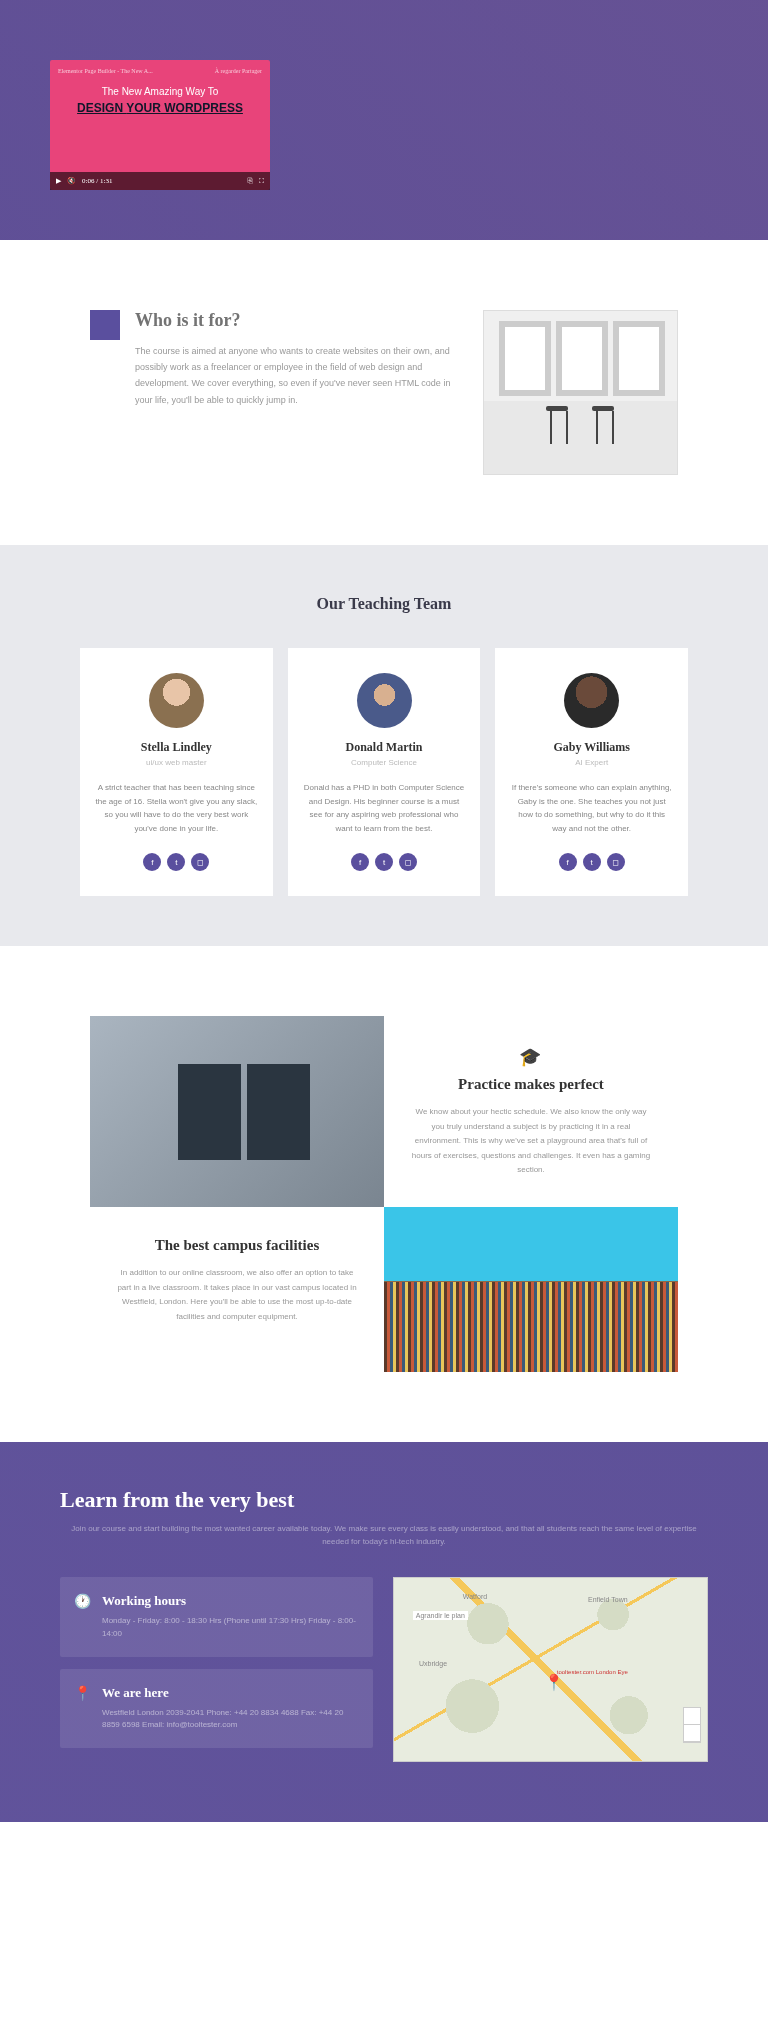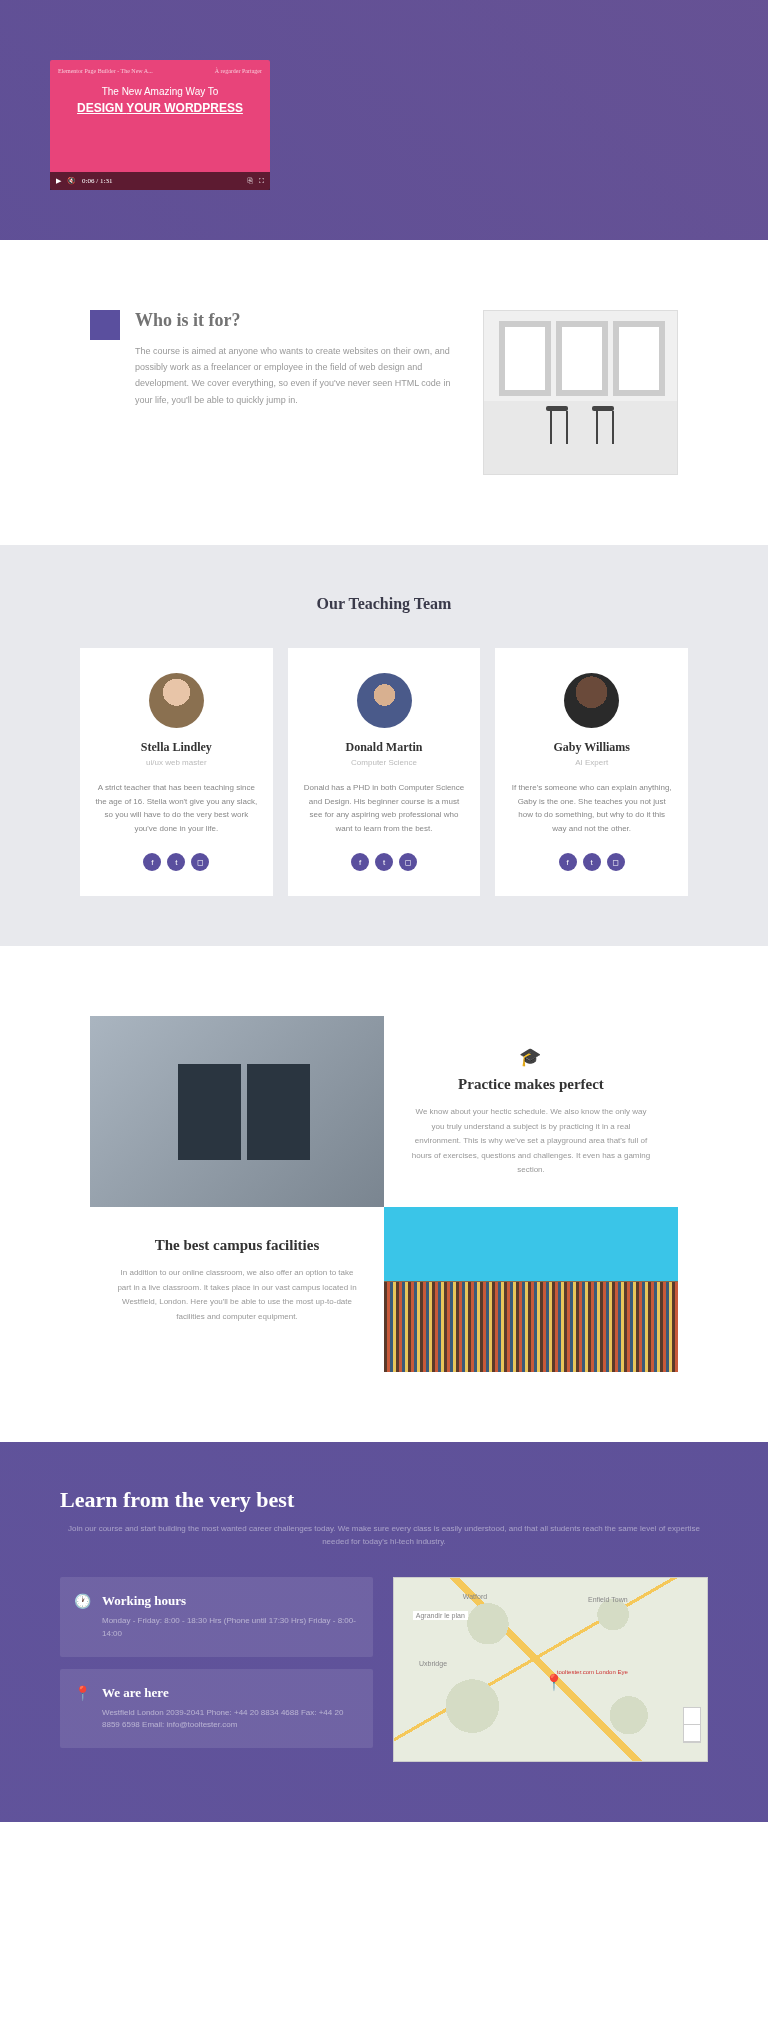--- a/index.html
+++ b/index.html
@@ -1,21 +1,21 @@
 <!DOCTYPE html>
 <html><head>
 <meta charset="utf-8">
 <style>
 *{margin:0;padding:0;box-sizing:border-box}
 body{font-family:Georgia,serif;color:#3a3a3a;background:#fff;width:768px}
 .hero{background:linear-gradient(rgba(88,72,145,.85),rgba(88,72,145,.85)),linear-gradient(45deg,#8a7bb5,#b589a8);padding:60px 50px 50px;display:flex;gap:30px;align-items:center}
 .video-box{width:220px;height:130px;background:#e8447a;border-radius:2px;position:relative;padding:8px}
 .video-top{font-size:6px;color:rgba(255,255,255,.7);display:flex;justify-content:space-between;margin-bottom:4px}
 .video-title{color:#fff;font-size:10px;text-align:center;margin-top:12px;font-family:Arial}
-.video-design{color:#ffffff;font-size:12px;text-align:center;font-weight:bold;font-family:Arial;margin-top:4px}
+.video-design{color:#0f172a;font-size:12px;text-align:center;font-weight:bold;font-family:Arial;margin-top:4px}
 .video-design span{text-decoration:underline}
 .video-controls{position:absolute;bottom:0;left:0;right:0;height:18px;background:rgba(0,0,0,.6);display:flex;align-items:center;padding:0 6px;gap:6px;font-size:7px;color:#fff}
 .hero-text{flex:1;color:#fff}
 .hero-text h1{font-size:26px;font-weight:bold;margin-bottom:12px;line-height:1.2}
 .hero-text p{font-size:9px;color:rgba(255,255,255,.6);line-height:1.6;margin-bottom:18px}
 .cta-btn{display:inline-block;background:#4eccc4;color:#fff;font-size:8px;padding:8px 18px;border-radius:16px;letter-spacing:.5px;font-family:Arial;border:none;cursor:pointer}
 .who{padding:70px 90px;display:flex;gap:25px;align-items:flex-start}
 .who-left{flex:1;display:flex;gap:15px}
 .who-icon{width:30px;height:30px;background:#5a4f9e;flex-shrink:0}
 .who-text h2{font-size:18px;margin-bottom:12px;color:#737373}
@@ -159,21 +159,21 @@
     <div class="feat-text">
       <h3>The best campus facilities</h3>
       <p>In addition to our online classroom, we also offer an option to take part in a live classroom. It takes place in our vast campus located in Westfield, London. Here you'll be able to use the most up-to-date facilities and computer equipment.</p>
     </div>
     <div class="feat-img img-library"></div>
   </div>
 </section>
 
 <section class="learn">
   <h2>Learn from the very best</h2>
-  <p class="learn-sub">Join our course and start building the most wanted career challenges today. We make sure every class is easily understood, and that all students reach the same level of expertise needed for today's hi-tech industry.</p>
+  <p class="learn-sub">Join our course and start building the most wanted career available today. We make sure every class is easily understood, and that all students reach the same level of expertise needed for today's hi-tech industry.</p>
   <div class="learn-grid">
     <div class="learn-left">
       <div class="info-box">
         <div class="icon">🕐</div>
         <h4>Working hours</h4>
         <p>Monday - Friday: 8:00 - 18:30 Hrs
 (Phone until 17:30 Hrs)
 Friday - 8:00-14:00</p>
       </div>
       <div class="info-box">

